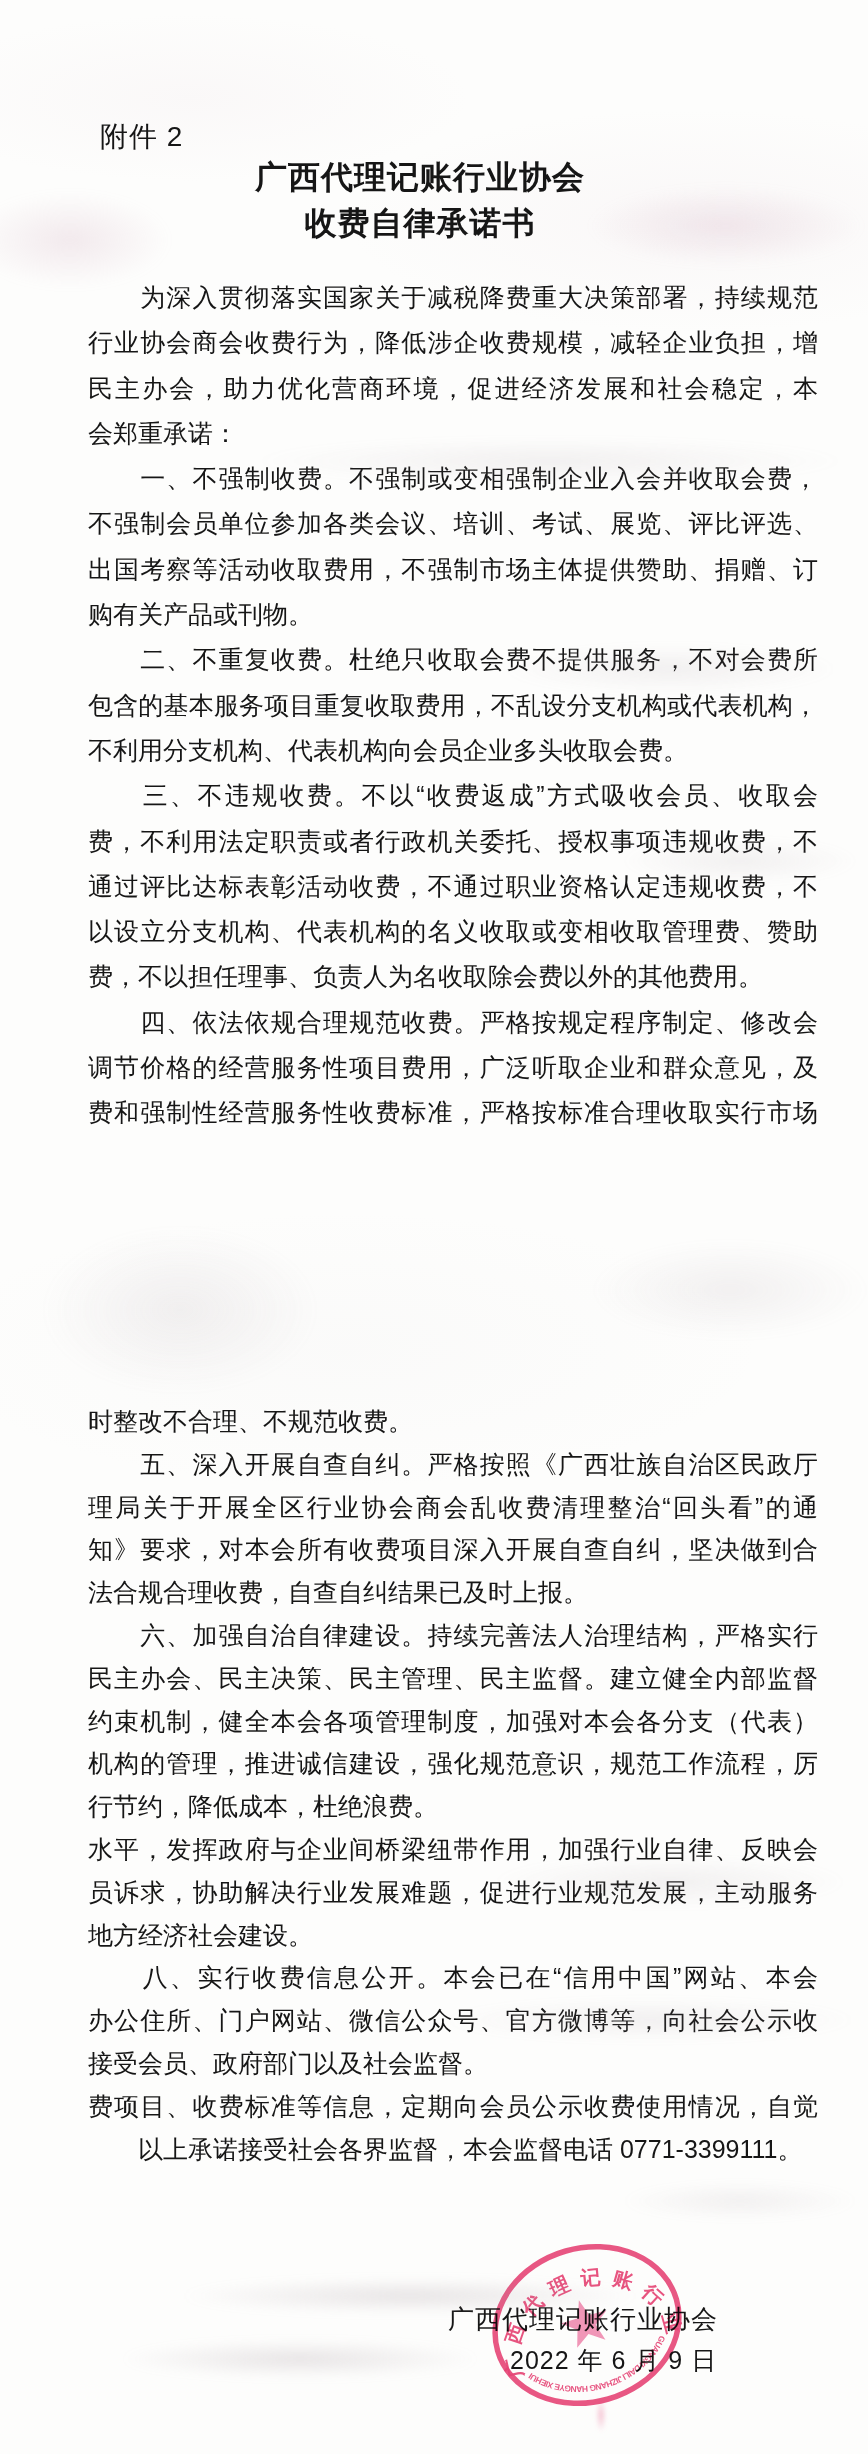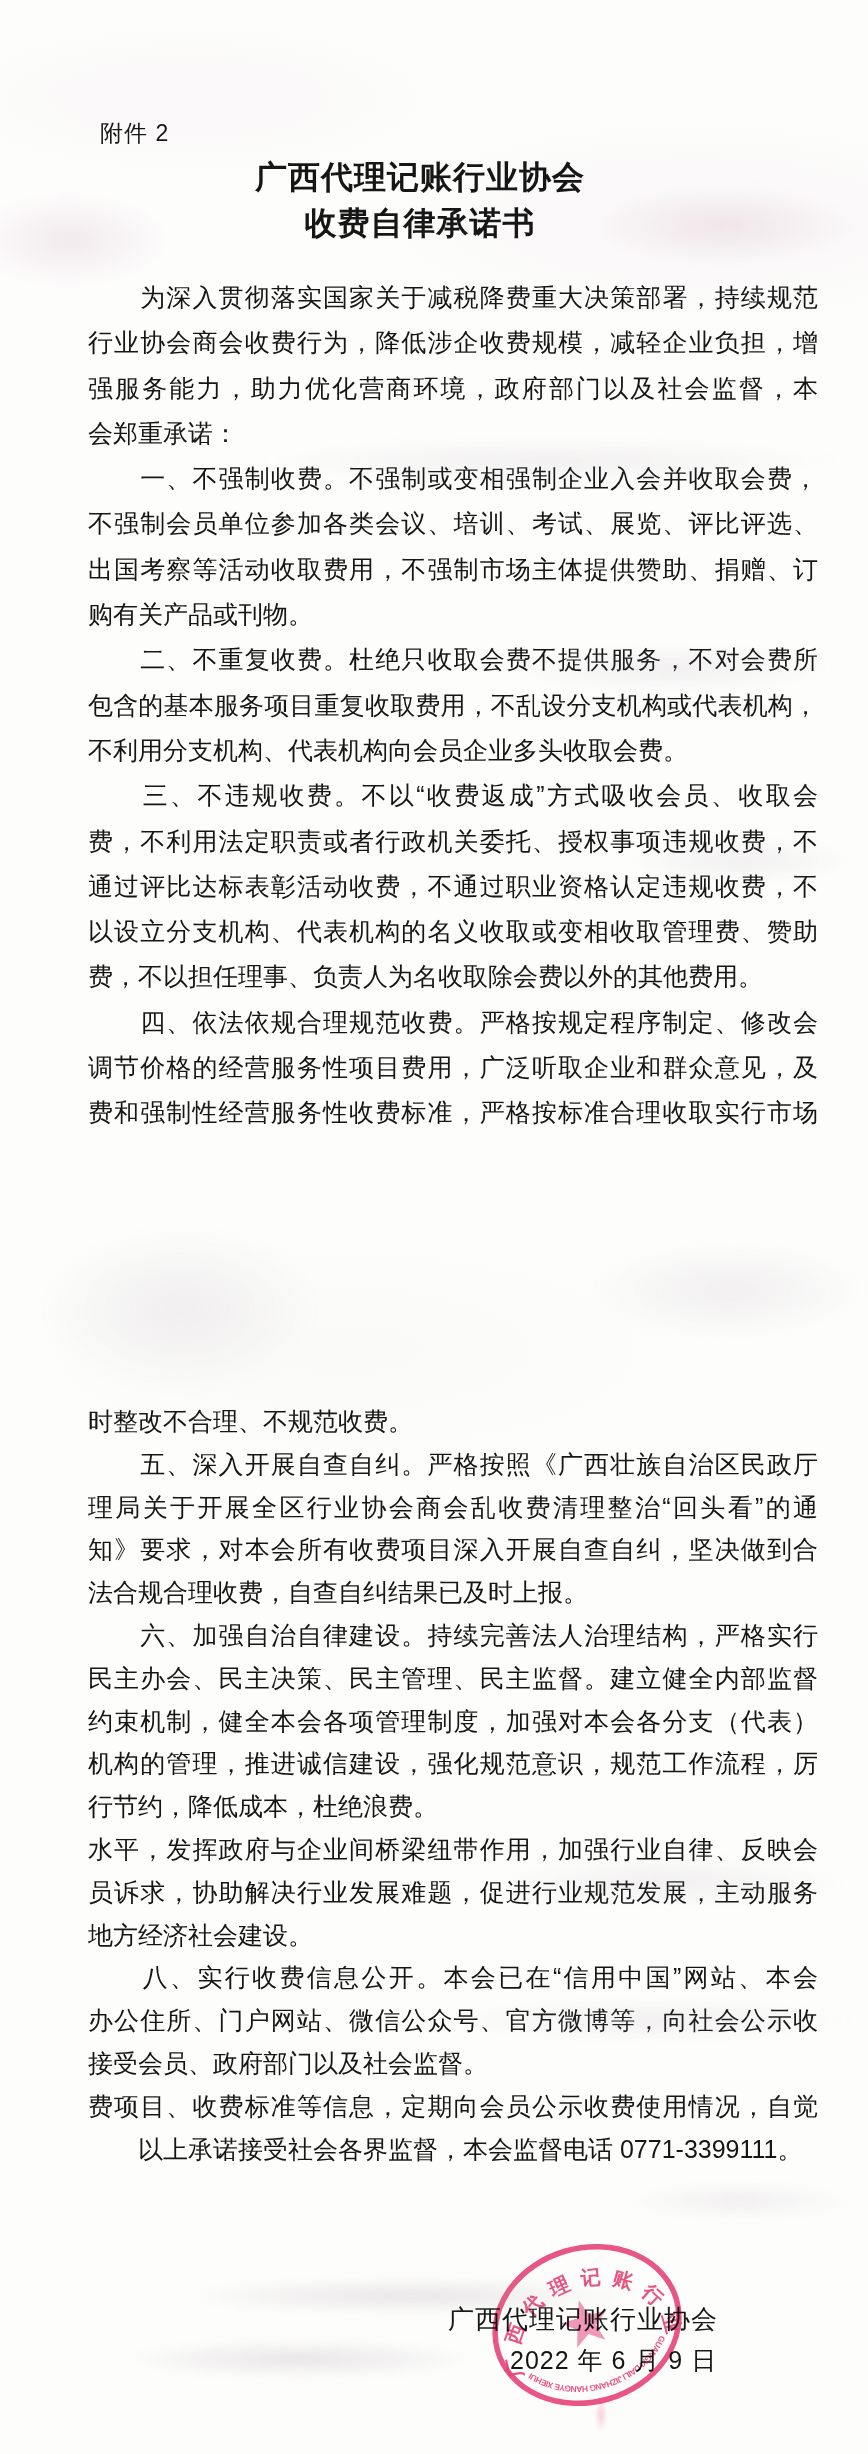--- a/index.html
+++ b/index.html
@@ -6,21 +6,21 @@
   .page{
     position:relative;width:868px;height:2454px;overflow:hidden;
     background:#fdfdfc;
     background-image:
       radial-gradient(ellipse 400px 120px at 22% 4%, rgba(225,205,215,.10), transparent 70%),
       radial-gradient(ellipse 500px 160px at 80% 9%, rgba(225,205,215,.12), transparent 70%),
       radial-gradient(ellipse 600px 200px at 40% 55%, rgba(200,195,200,.05), transparent 70%);
     font-family:"Liberation Sans","DejaVu Sans",sans-serif;
     color:#161616;
   }
-  .attach{position:absolute;left:100px;top:118px;font-size:23px;letter-spacing:1px;}
+  .attach{position:absolute;left:100px;top:118px;font-size:28px;letter-spacing:1px;}
   .title{position:absolute;left:0;top:154px;width:840px;text-align:center;
          font-size:32px;font-weight:bold;line-height:46px;letter-spacing:1px;}
   .col{position:absolute;left:88px;width:730px;font-size:25px;}
   .p1{top:275px;}
   .p2{top:1400px;}
   .line{height:45.3px;line-height:45.3px;white-space:normal;
         text-align:justify;text-align-last:justify;overflow:hidden;}
   .p2 .line{height:42.8px;line-height:42.8px;}
   .line.end{text-align-last:left;}
   .sig{position:absolute;left:448px;top:2302px;font-size:26px;letter-spacing:1px;}
@@ -44,21 +44,21 @@
   <div class="attach">附件 2</div>
 
   <div class="title">
     <div>广西代理记账行业协会</div>
     <div>收费自律承诺书</div>
   </div>
 
   <div class="col p1">
       <div class="line">　　为深入贯彻落实国家关于减税降费重大决策部署，持续规范</div>
       <div class="line">行业协会商会收费行为，降低涉企收费规模，减轻企业负担，增</div>
-      <div class="line">强服务能力，助力优化营商环境，政府部门以及社会监督，本</div>
+      <div class="line">民主办会，助力优化营商环境，促进经济发展和社会稳定，本</div>
       <div class="line end">会郑重承诺：</div>
       <div class="line">　　一、不强制收费。不强制或变相强制企业入会并收取会费，</div>
       <div class="line">不强制会员单位参加各类会议、培训、考试、展览、评比评选、</div>
       <div class="line">出国考察等活动收取费用，不强制市场主体提供赞助、捐赠、订</div>
       <div class="line end">购有关产品或刊物。</div>
       <div class="line">　　二、不重复收费。杜绝只收取会费不提供服务，不对会费所</div>
       <div class="line">包含的基本服务项目重复收取费用，不乱设分支机构或代表机构，</div>
       <div class="line end">不利用分支机构、代表机构向会员企业多头收取会费。</div>
       <div class="line">　　三、不违规收费。不以“收费返成”方式吸收会员、收取会</div>
       <div class="line">费，不利用法定职责或者行政机关委托、授权事项违规收费，不</div>

